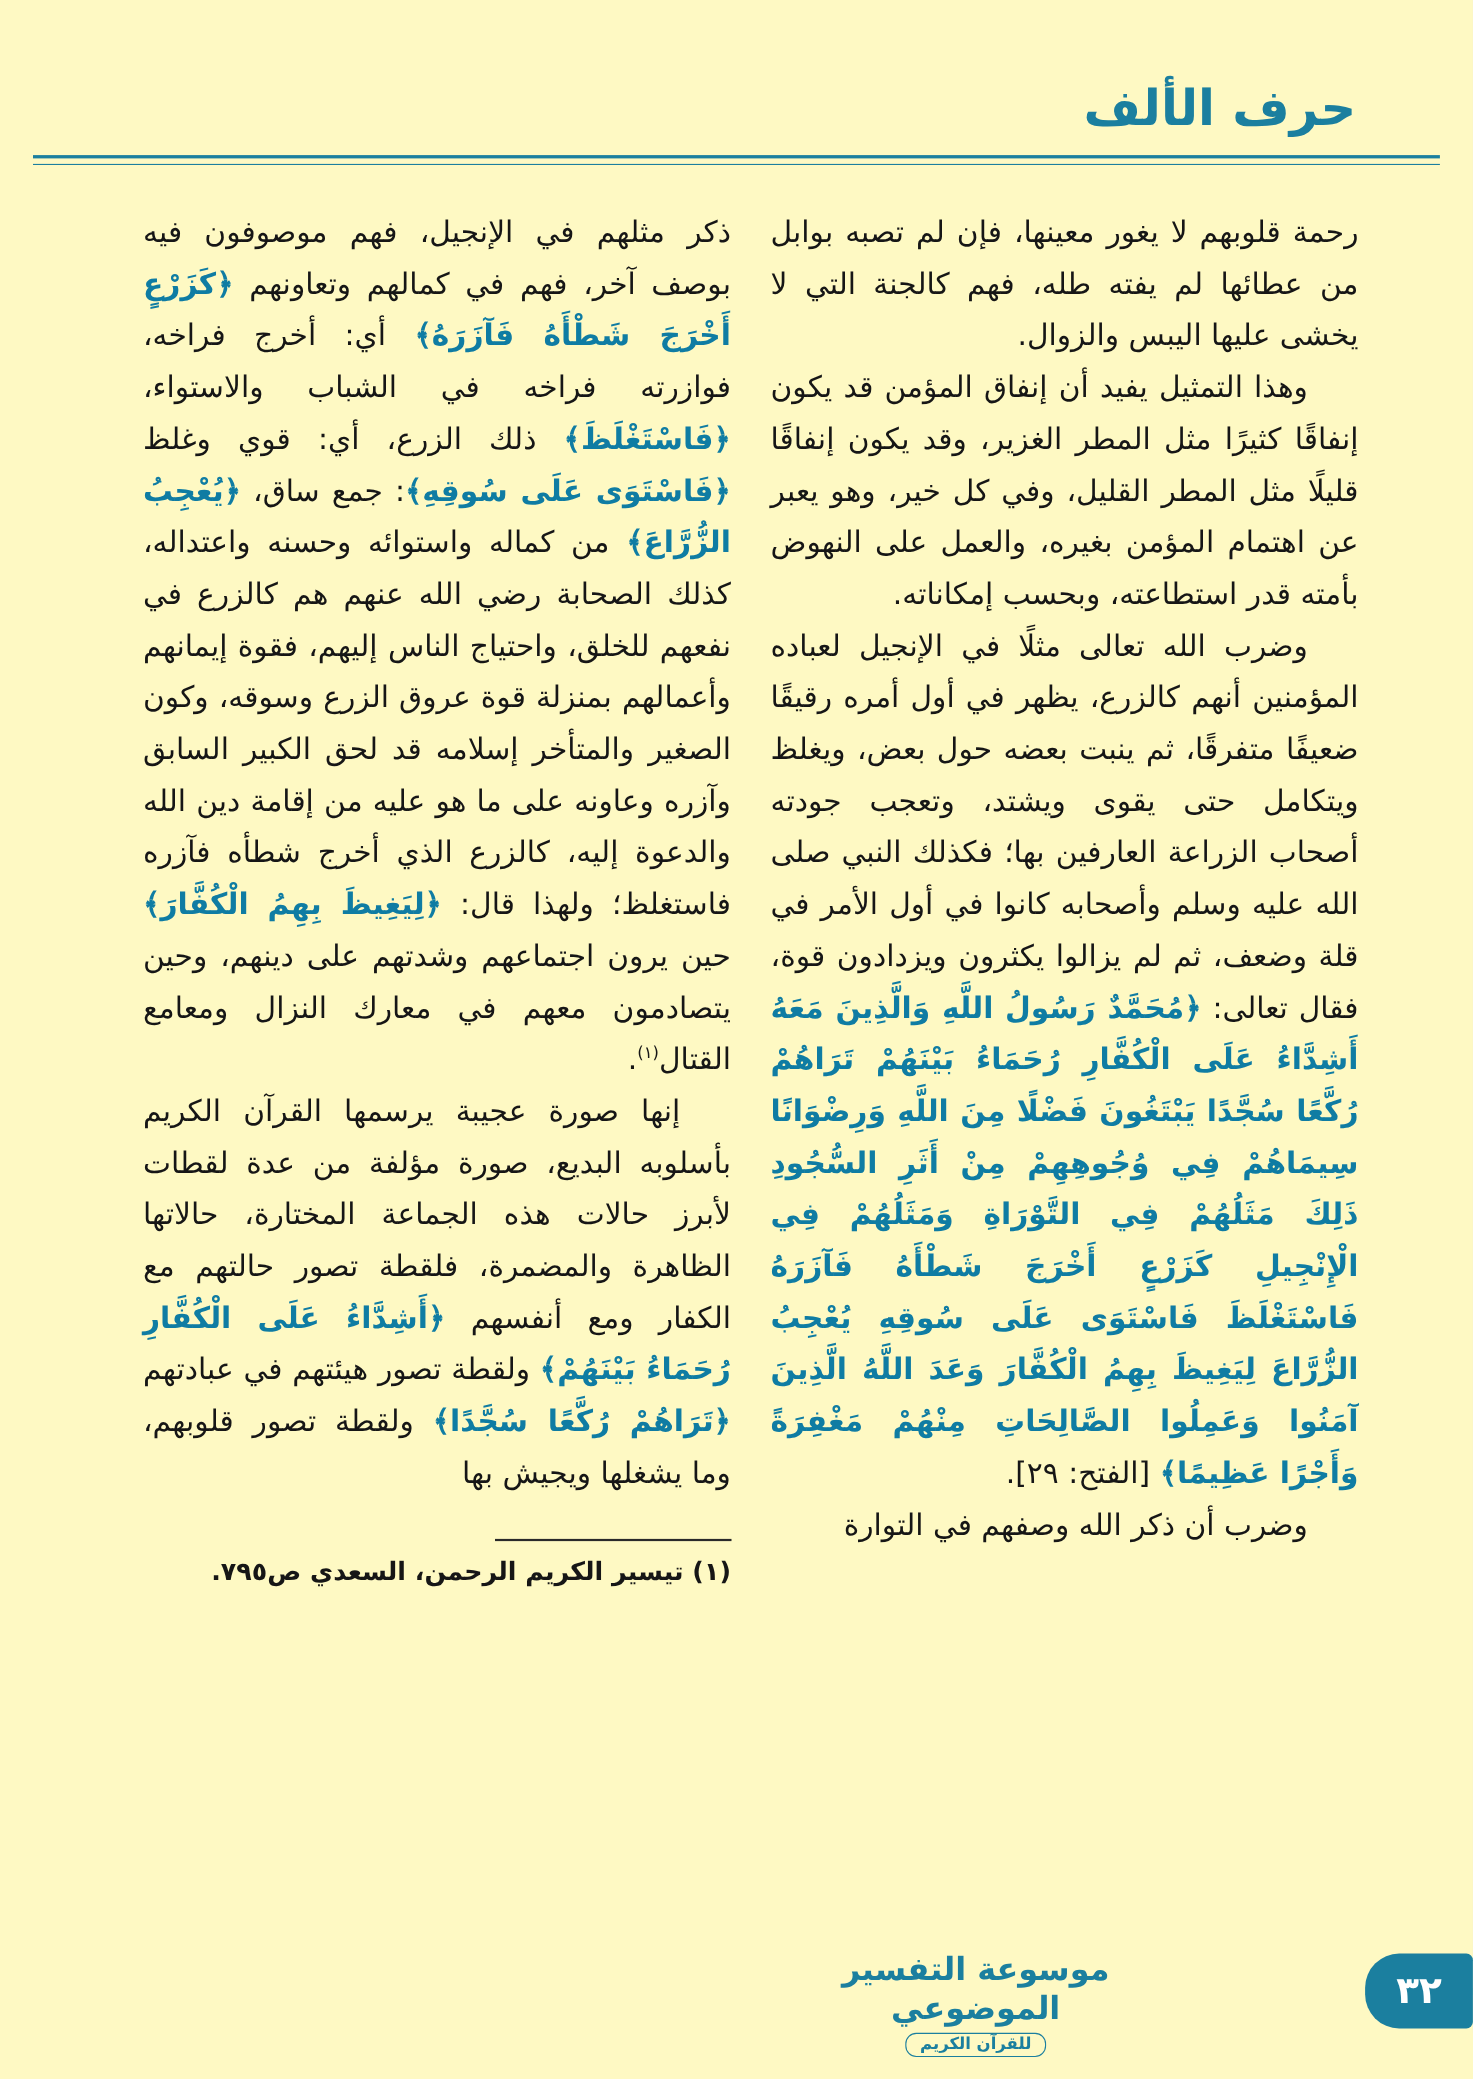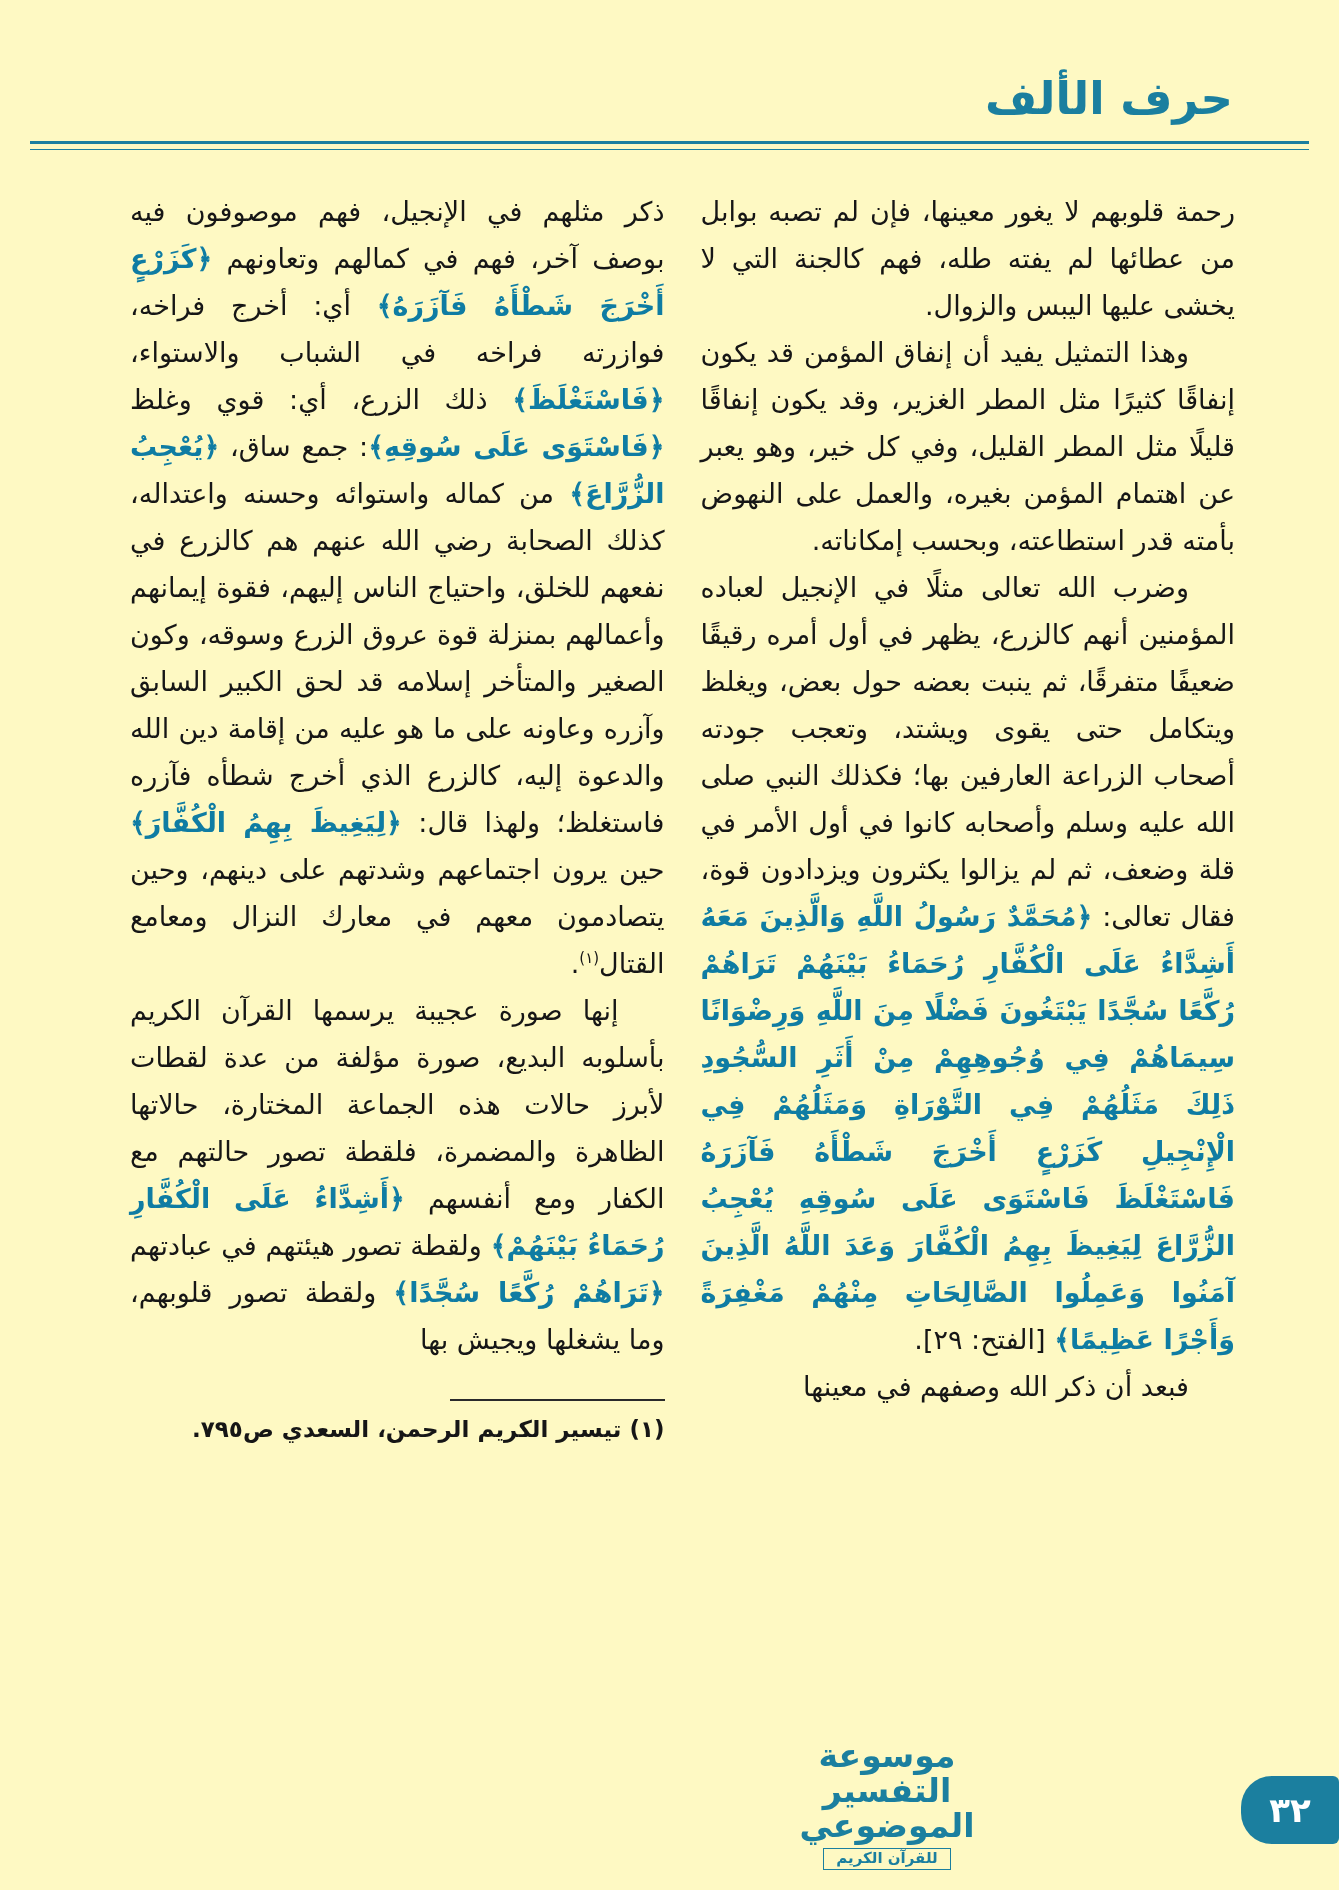--- a/index.html
+++ b/index.html
@@ -75,33 +75,33 @@
   
   .publisher-logo{
     position:absolute;
     bottom:20px;
     right:326px;
     width:252px;
     text-align:center;
     color:var(--accent);
   }
   .logo-main{
-    font-size:33px;
+    font-size:29px;
     font-weight:bold;
     line-height:35px;
     text-align:center;
   }
   .logo-sub{
     display:inline-block;
     margin-top:5px;
     padding:0 12px 2px 12px;
     font-size:15px;
     font-weight:bold;
     border:1px solid var(--accent);
-    border-radius:0;
+    border-radius:10px;
   }
   .page-badge{
     position:absolute;
     bottom:46px;
     right:0;
     width:98px;
     height:68px;
     background:var(--accent);
     border-radius:31px 6px 6px 31px;
     display:flex;
@@ -123,21 +123,21 @@
     <h1 class="chapter-title">حرف الألف</h1>
     <div class="header-rule"></div>
   </header>
 
   <main class="columns">
     <section class="col">
       <div id="col-right-paras">
           <p class="para"><span class="run">رحمة قلوبهم لا يغور معينها، فإن لم تصبه بوابل من عطائها لم يفته طله، فهم كالجنة التي لا يخشى عليها اليبس والزوال.</span></p>
           <p class="para indent"><span class="run">وهذا التمثيل يفيد أن إنفاق المؤمن قد يكون إنفاقًا كثيرًا مثل المطر الغزير، وقد يكون إنفاقًا قليلًا مثل المطر القليل، وفي كل خير، وهو يعبر عن اهتمام المؤمن بغيره، والعمل على النهوض بأمته قدر استطاعته، وبحسب إمكاناته.</span></p>
           <p class="para indent"><span class="run">وضرب الله تعالى مثلًا في الإنجيل لعباده المؤمنين أنهم كالزرع، يظهر في أول أمره رقيقًا ضعيفًا متفرقًا، ثم ينبت بعضه حول بعض، ويغلظ ويتكامل حتى يقوى ويشتد، وتعجب جودته أصحاب الزراعة العارفين بها؛ فكذلك النبي صلى الله عليه وسلم وأصحابه كانوا في أول الأمر في قلة وضعف، ثم لم يزالوا يكثرون ويزدادون قوة، فقال تعالى: </span><span class="quran">﴿مُحَمَّدٌ رَسُولُ اللَّهِ وَالَّذِينَ مَعَهُ أَشِدَّاءُ عَلَى الْكُفَّارِ رُحَمَاءُ بَيْنَهُمْ تَرَاهُمْ رُكَّعًا سُجَّدًا يَبْتَغُونَ فَضْلًا مِنَ اللَّهِ وَرِضْوَانًا سِيمَاهُمْ فِي وُجُوهِهِمْ مِنْ أَثَرِ السُّجُودِ ذَلِكَ مَثَلُهُمْ فِي التَّوْرَاةِ وَمَثَلُهُمْ فِي الْإِنْجِيلِ كَزَرْعٍ أَخْرَجَ شَطْأَهُ فَآزَرَهُ فَاسْتَغْلَظَ فَاسْتَوَى عَلَى سُوقِهِ يُعْجِبُ الزُّرَّاعَ لِيَغِيظَ بِهِمُ الْكُفَّارَ وَعَدَ اللَّهُ الَّذِينَ آمَنُوا وَعَمِلُوا الصَّالِحَاتِ مِنْهُمْ مَغْفِرَةً وَأَجْرًا عَظِيمًا﴾</span><span class="run"> [الفتح: ٢٩].</span></p>
-          <p class="para indent"><span class="run">فبعد أن ذكر الله وصفهم في معينها</span></p>
+          <p class="para indent"><span class="run">وضرب أن ذكر الله وصفهم في التوارة</span></p>
         </div>
     </section>
     <section class="col">
       <div id="col-left-paras">
           <p class="para"><span class="run">ذكر مثلهم في الإنجيل، فهم موصوفون فيه بوصف آخر، فهم في كمالهم وتعاونهم </span><span class="quran">﴿كَزَرْعٍ أَخْرَجَ شَطْأَهُ فَآزَرَهُ﴾</span><span class="run"> أي: أخرج فراخه، فوازرته فراخه في الشباب والاستواء، </span><span class="quran">﴿فَاسْتَغْلَظَ﴾</span><span class="run"> ذلك الزرع، أي: قوي وغلظ </span><span class="quran">﴿فَاسْتَوَى عَلَى سُوقِهِ﴾</span><span class="run">: جمع ساق، </span><span class="quran">﴿يُعْجِبُ الزُّرَّاعَ﴾</span><span class="run"> من كماله واستوائه وحسنه واعتداله، كذلك الصحابة رضي الله عنهم هم كالزرع في نفعهم للخلق، واحتياج الناس إليهم، فقوة إيمانهم وأعمالهم بمنزلة قوة عروق الزرع وسوقه، وكون الصغير والمتأخر إسلامه قد لحق الكبير السابق وآزره وعاونه على ما هو عليه من إقامة دين الله والدعوة إليه، كالزرع الذي أخرج شطأه فآزره فاستغلظ؛ ولهذا قال: </span><span class="quran">﴿لِيَغِيظَ بِهِمُ الْكُفَّارَ﴾</span><span class="run"> حين يرون اجتماعهم وشدتهم على دينهم، وحين يتصادمون معهم في معارك النزال ومعامع القتال</span><sup class="fn-ref">(١)</sup><span class="run">.</span></p>
           <p class="para indent"><span class="run">إنها صورة عجيبة يرسمها القرآن الكريم بأسلوبه البديع، صورة مؤلفة من عدة لقطات لأبرز حالات هذه الجماعة المختارة، حالاتها الظاهرة والمضمرة، فلقطة تصور حالتهم مع الكفار ومع أنفسهم </span><span class="quran">﴿أَشِدَّاءُ عَلَى الْكُفَّارِ رُحَمَاءُ بَيْنَهُمْ﴾</span><span class="run"> ولقطة تصور هيئتهم في عبادتهم </span><span class="quran">﴿تَرَاهُمْ رُكَّعًا سُجَّدًا﴾</span><span class="run"> ولقطة تصور قلوبهم، وما يشغلها ويجيش بها</span></p>
         </div>
       <div class="footnote">
         <div class="footnote-rule"></div>
         <p class="footnote-text">(١) تيسير الكريم الرحمن، السعدي ص٧٩٥.</p>

